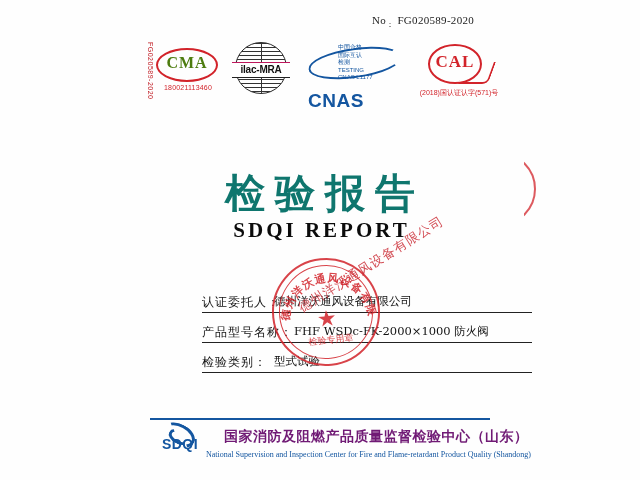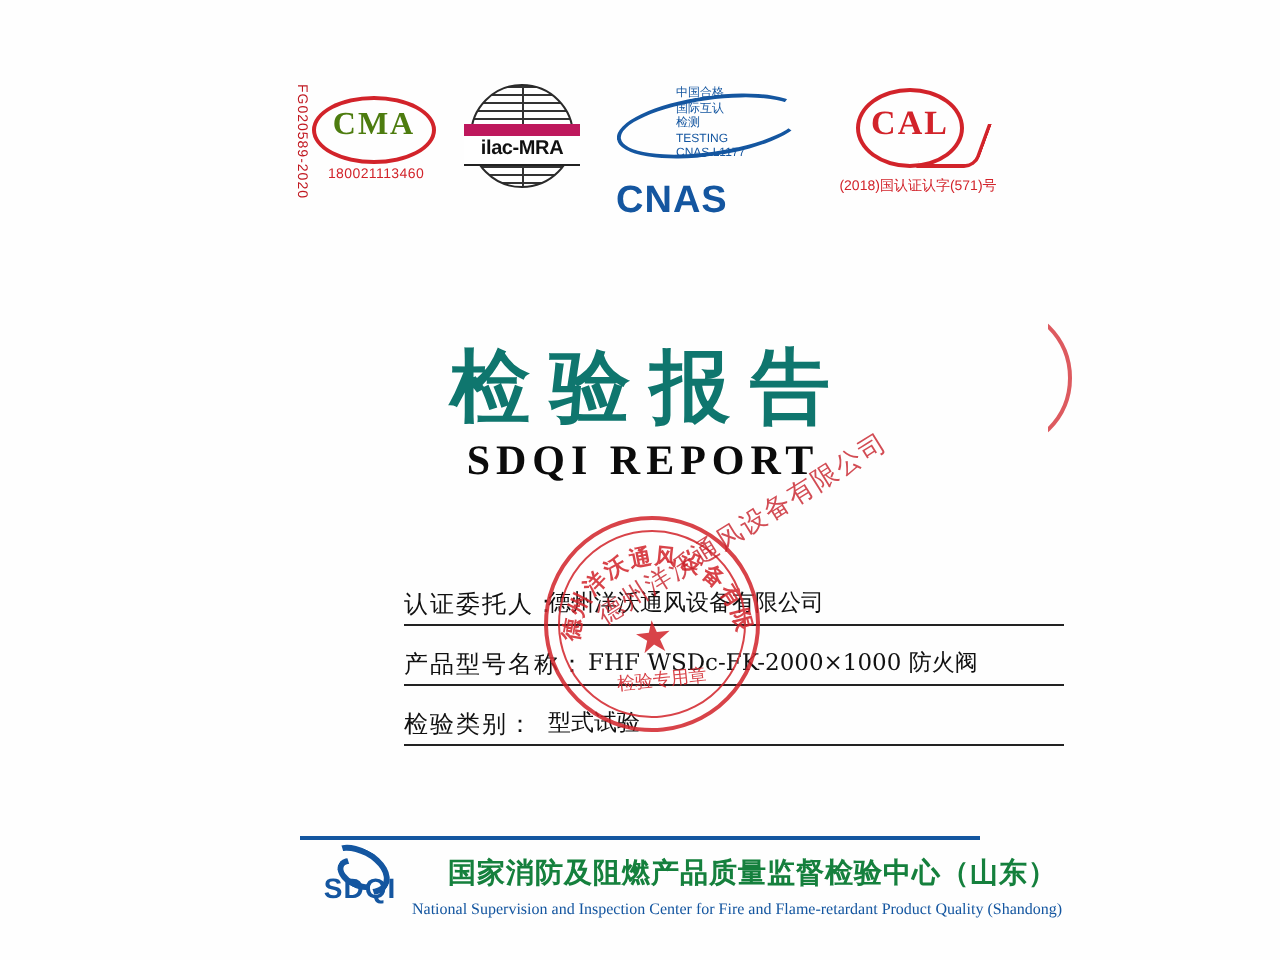--- a/index.html
+++ b/index.html
@@ -131,21 +131,21 @@
     width: 1px;
     background: #333;
   }
   .ilac .band {
     position: absolute;
     left: 0px;
     top: 20px;
     width: 58px;
     height: 14px;
     background: #ffffff;
-    border-top: 6px solid #be185d;
+    border-top: 1px solid #be185d;
     border-bottom: 1px solid #222;
     text-align: center;
     font-size: 10px;
     font-weight: bold;
     font-family: "Liberation Sans", sans-serif;
     line-height: 14px;
     color: #111;
     letter-spacing: -0.2px;
   }
 
@@ -442,41 +442,45 @@
     color: #1456a0;
     font-family: "Liberation Sans", sans-serif;
     letter-spacing: 0.5px;
   }
   .footer-cn {
     position: absolute;
     left: 206px;
     top: 428px;
     font-size: 14px;
     font-weight: bold;
-    color: #15803d;
+    color: #701a75;
     font-family: "DejaVu Serif", serif;
     letter-spacing: 0.5px;
     white-space: nowrap;
     padding-left: 18px;
   }
   .footer-en {
     position: absolute;
     left: 206px;
     top: 450px;
     font-size: 8px;
     color: #1456a0;
     font-family: Liberation Serif, serif;
     white-space: nowrap;
   }
 </style>
 </head>
 <body>
 
 <div class="page">
 
+  <div class="report-no">
+    <span>No</span><span class="sub">：</span>
+    <span>FG020589-2020</span>
+  </div>
 
   <div class="logo-strip">
 
     <div class="vcode">FG020589-2020</div>
 
     <div class="cma">
       <div class="ellipse"></div>
       <div class="txt">CMA</div>
       <div class="code">180021113460</div>
     </div>

